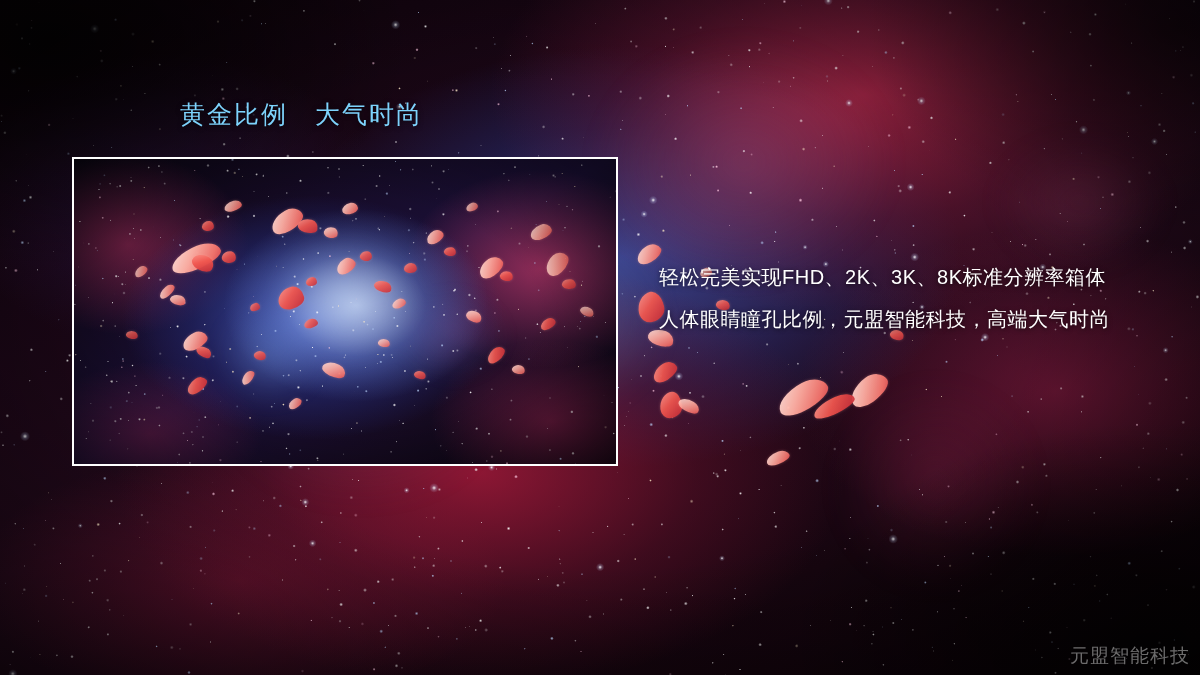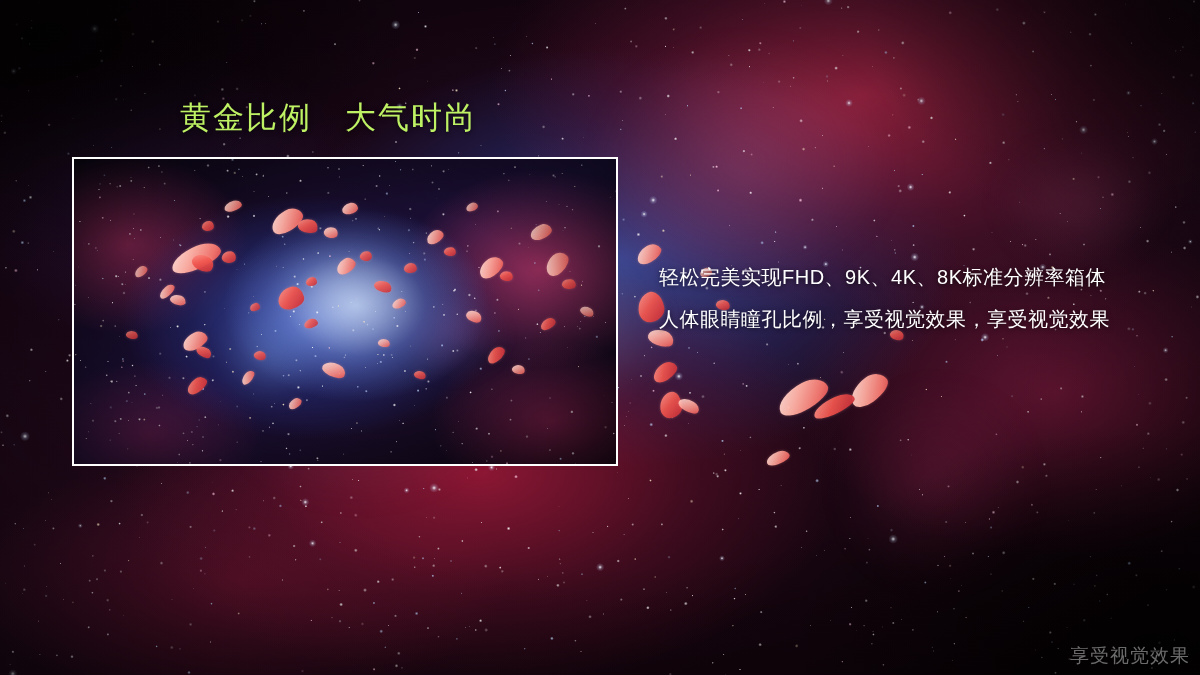--- a/index.html
+++ b/index.html
@@ -95,23 +95,23 @@
     border-radius: 60% 40% 58% 42% / 62% 58% 42% 38%;
     background: linear-gradient(135deg, #ffd9d2 0%, #ff9e90 34%, #f2615c 70%, #c9303a 100%);
     box-shadow: 0 0 3px rgba(255,160,150,0.35);
   }
 
   
   #title {
     position: absolute;
     left: 180px;
     top: 99px;
-    font-size: 31px;
+    font-size: 25px;
     line-height: 1.2;
-    color: #bef264;
+    color: #7dd3fc;
     letter-spacing: 2px;
     white-space: pre;
     text-shadow: 0 1px 5px rgba(0,0,0,0.65);
   }
   #body-text {
     position: absolute;
     left: 659px;
     top: 256px;
     color: #ffffff;
     font-size: 20px;
@@ -208,19 +208,19 @@
         <div class="petal" style="left: 52px; top: 172px; width: 12px; height: 8px; transform: rotate(16deg); opacity: 0.84; background: linear-gradient(135deg, rgb(255, 154, 144) 0%, rgb(241, 87, 79) 45%, rgb(196, 42, 54) 100%);"></div>
         <div class="petal" style="left: 392px; top: 44px; width: 12px; height: 8px; transform: rotate(-18deg); opacity: 0.85; background: linear-gradient(135deg, rgb(255, 228, 222) 0%, rgb(255, 176, 164) 40%, rgb(244, 116, 108) 78%, rgb(214, 66, 74) 100%);"></div>
         <div class="petal" style="left: 506px; top: 148px; width: 14px; height: 9px; transform: rotate(28deg); opacity: 0.86; background: linear-gradient(135deg, rgb(255, 228, 222) 0%, rgb(255, 176, 164) 40%, rgb(244, 116, 108) 78%, rgb(214, 66, 74) 100%);"></div>
       </div>
     <div class="inner-vig"></div>
   </div>
 
   <div id="title">黄金比例　大气时尚</div>
 
   <div id="body-text">
-    <span class="line">轻松完美实现FHD、9K、4K、8K标准分辨率箱体</span>
-    <span class="line">人体眼睛瞳孔比例，享受视觉效果，享受视觉效果</span>
+    <span class="line">轻松完美实现FHD、2K、3K、8K标准分辨率箱体</span>
+    <span class="line">人体眼睛瞳孔比例，元盟智能科技，高端大气时尚</span>
   </div>
 
-  <div id="watermark">享受视觉效果</div>
+  <div id="watermark">元盟智能科技</div>
 
 </div>
 
 </body></html>

